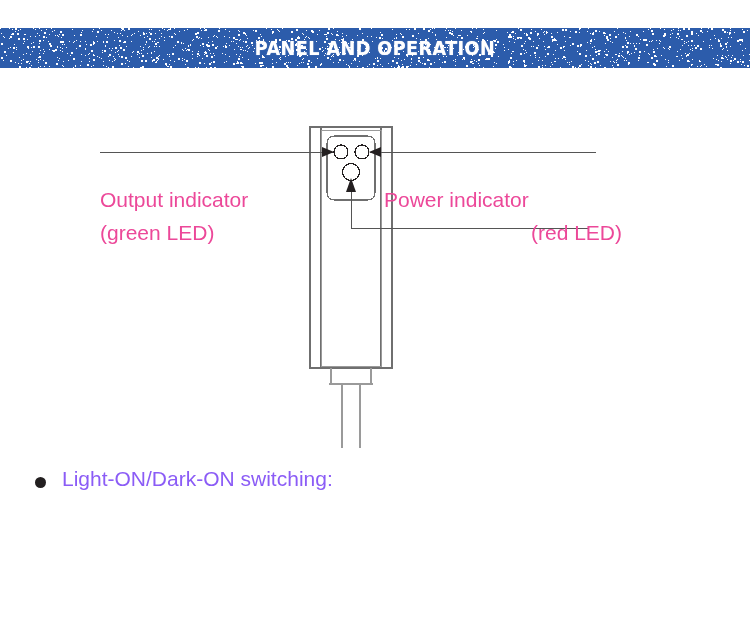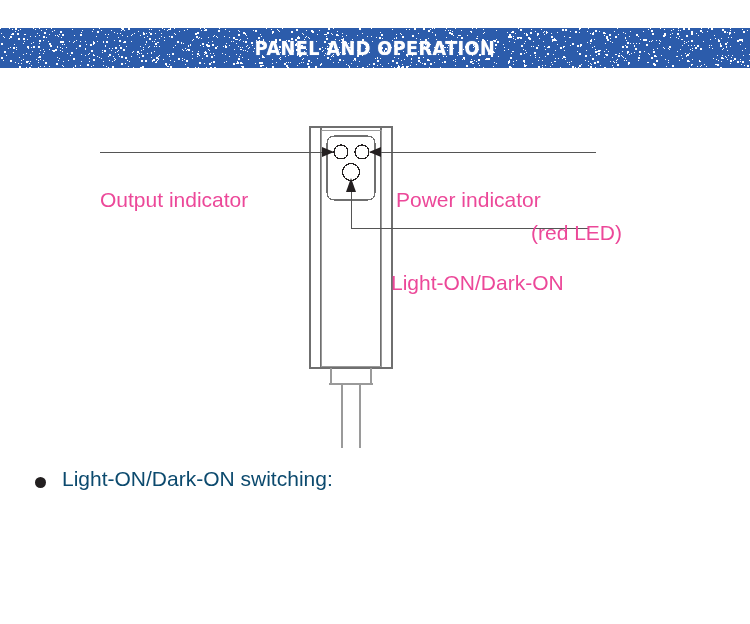--- a/index.html
+++ b/index.html
@@ -65,21 +65,21 @@
   .lbl {
     position: absolute;
     font-family: "Liberation Sans", sans-serif;
     font-size: 21px;
     line-height: 27px;
     color: #ec4899;
     white-space: nowrap;
   }
   #label-output-indicator { left: 100px; top: 118px; }
   #label-output-sub       { left: 100px; top: 151px; }
-  #label-power-indicator  { left: 396px; top: 118px; text-align: right; }
+  #label-power-indicator  { left: 384px; top: 118px; text-align: right; }
   #label-power-sub        { left: 418px; top: 151px; width: 204px; text-align: right; }
   #label-switch-key       { left: 391px; top: 201px; }
   #label-switch-key-sub   { left: 391px; top: 229px; }
 
   
   .bullet-block {
     position: absolute;
     left: 30px;
     top: 465px;
     width: 700px;
@@ -95,21 +95,21 @@
   }
   .bullet-lines {
     position: absolute;
     left: 32px;
     top: 0;
   }
   .bullet-lines div {
     font-family: "Liberation Sans", sans-serif;
     font-size: 21px;
     line-height: 28px;
-    color: #0c4a6e;
+    color: #8b5cf6;
     white-space: nowrap;
   }
 </style>
 </head>
 <body>
 
 <div class="banner">
   <svg class="banner-speckle" width="750" height="40" viewBox="0 0 750 40" aria-hidden="true">
     <g id="speckles" fill="#ffffff">
         <rect x="523" y="32" width="2" height="2" fill="#ffffff"></rect>
@@ -1600,25 +1600,25 @@
     </g>
 
     <g fill="#231f20">
       <polygon points="334,84 322,79 322,89"></polygon>
       <polygon points="369,84 381,79 381,89"></polygon>
       <polygon points="351,110 346,124 356,124"></polygon>
     </g>
   </svg>
 
   <div class="lbl" id="label-output-indicator">Output indicator</div>
+  <div class="lbl" id="label-output-sub">(green LED)</div>
 
   <div class="lbl" id="label-power-indicator">Power indicator</div>
   <div class="lbl" id="label-power-sub">(red LED)</div>
 
-  <div class="lbl" id="label-switch-key">Light-ON/Dark-ON</div>
 </div>
 
 <div class="bullet-block">
   <div class="bullet-dot"></div>
   <div class="bullet-lines">
     <div>Light-ON/Dark-ON switching:</div>
   </div>
 </div>
 
 </body></html>

